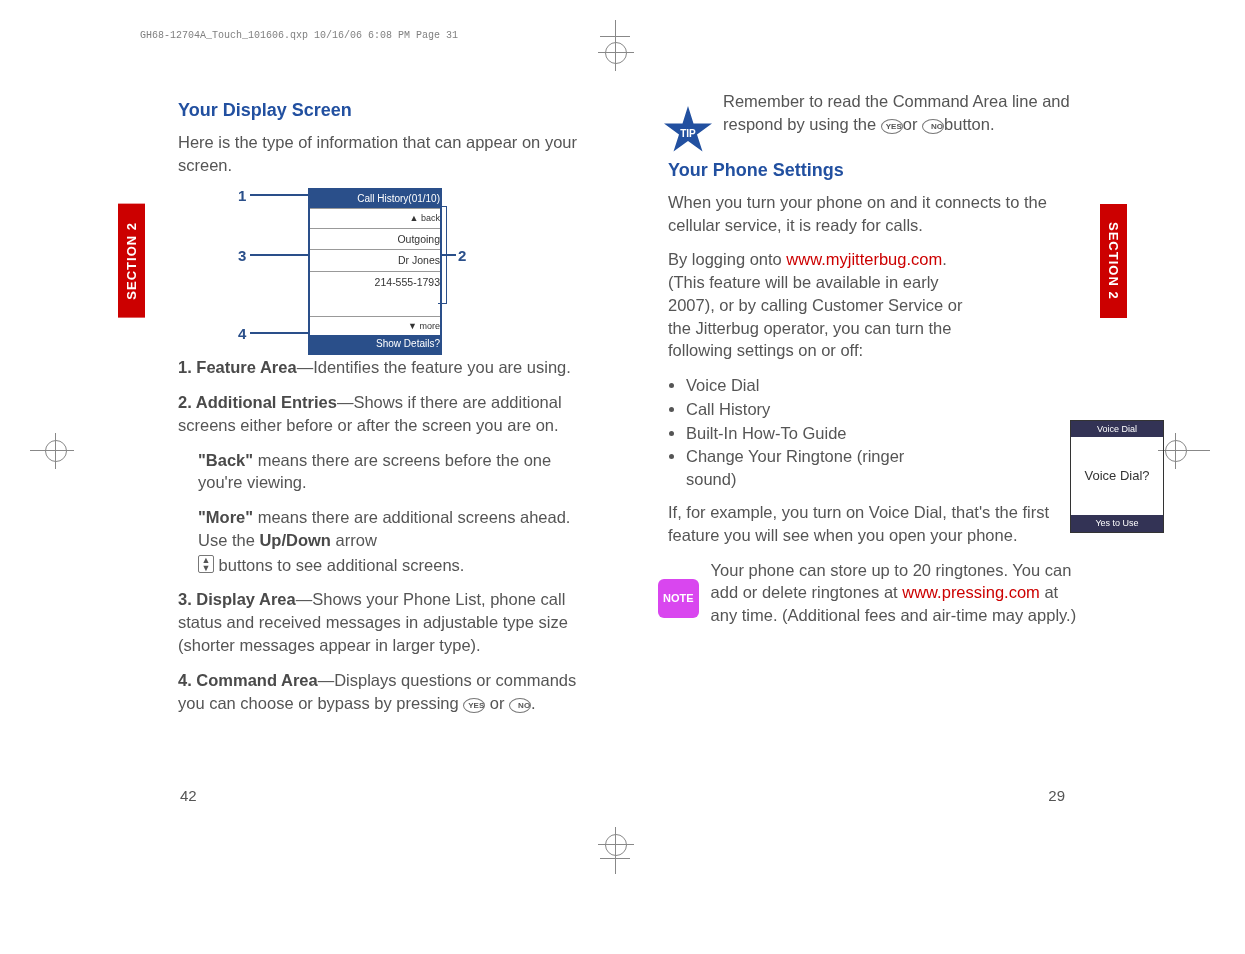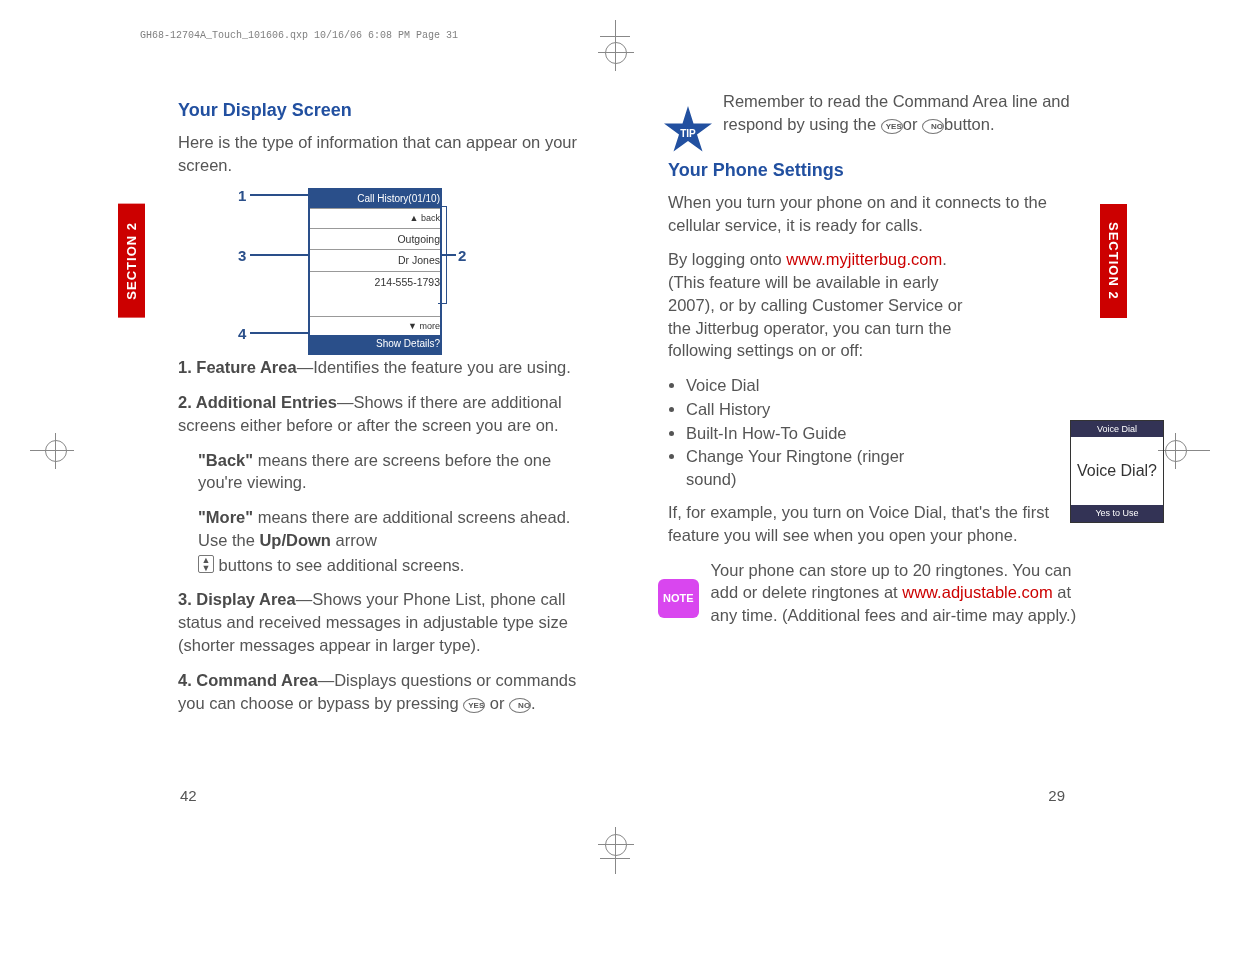--- a/index.html
+++ b/index.html
@@ -190,21 +190,21 @@
     position: absolute;
     right: -86px;
     top: 330px;
     width: 92px;
     border: 1.5px solid #333;
     font-size: 10px;
     text-align: center;
     color: #333;
   }
   .mini-screen .mbar { background: #335; color: #fff; padding: 2px 0; font-size: 9px; }
-  .mini-screen .mbody { height: 68px; display: flex; align-items: center; justify-content: center; font-size: 16px; }
+  .mini-screen .mbody { height: 78px; display: flex; align-items: center; justify-content: center; font-size: 13px; }
 
   .float-wrap { position: relative; }
 </style>
 </head>
 <body>
 
 <div class="header-line">GH68-12704A_Touch_101606.qxp  10/16/06  6:08 PM  Page 31</div>
 
 <div class="crop-mark-h" style="left:600px; top:36px;"></div>
 <div class="crop-mark-v" style="left:615px; top:20px;"></div>
@@ -302,17 +302,17 @@
     <li>Voice Dial</li>
     <li>Call History</li>
     <li>Built-In How-To Guide</li>
     <li>Change Your Ringtone (ringer sound)</li>
   </ul>
   <p>If, for example, you turn on Voice Dial, that's the first feature you will see when you open your phone.</p>
 
   <div class="note-block">
     <div style="padding-top:20px;"><span class="note-box">NOTE</span></div>
     <div class="note-text">
-      <span>Your phone can store up to 20 ringtones. You can add or delete ringtones at </span><span class="link">www.adjustable.com</span><span> at any time. (Additional fees and air-time may apply.)</span>
+      <span>Your phone can store up to 20 ringtones. You can add or delete ringtones at </span><span class="link">www.pressing.com</span><span> at any time. (Additional fees and air-time may apply.)</span>
     </div>
   </div>
 </div>
 <div class="page-num pn-right">29</div>
 
 </body></html>

